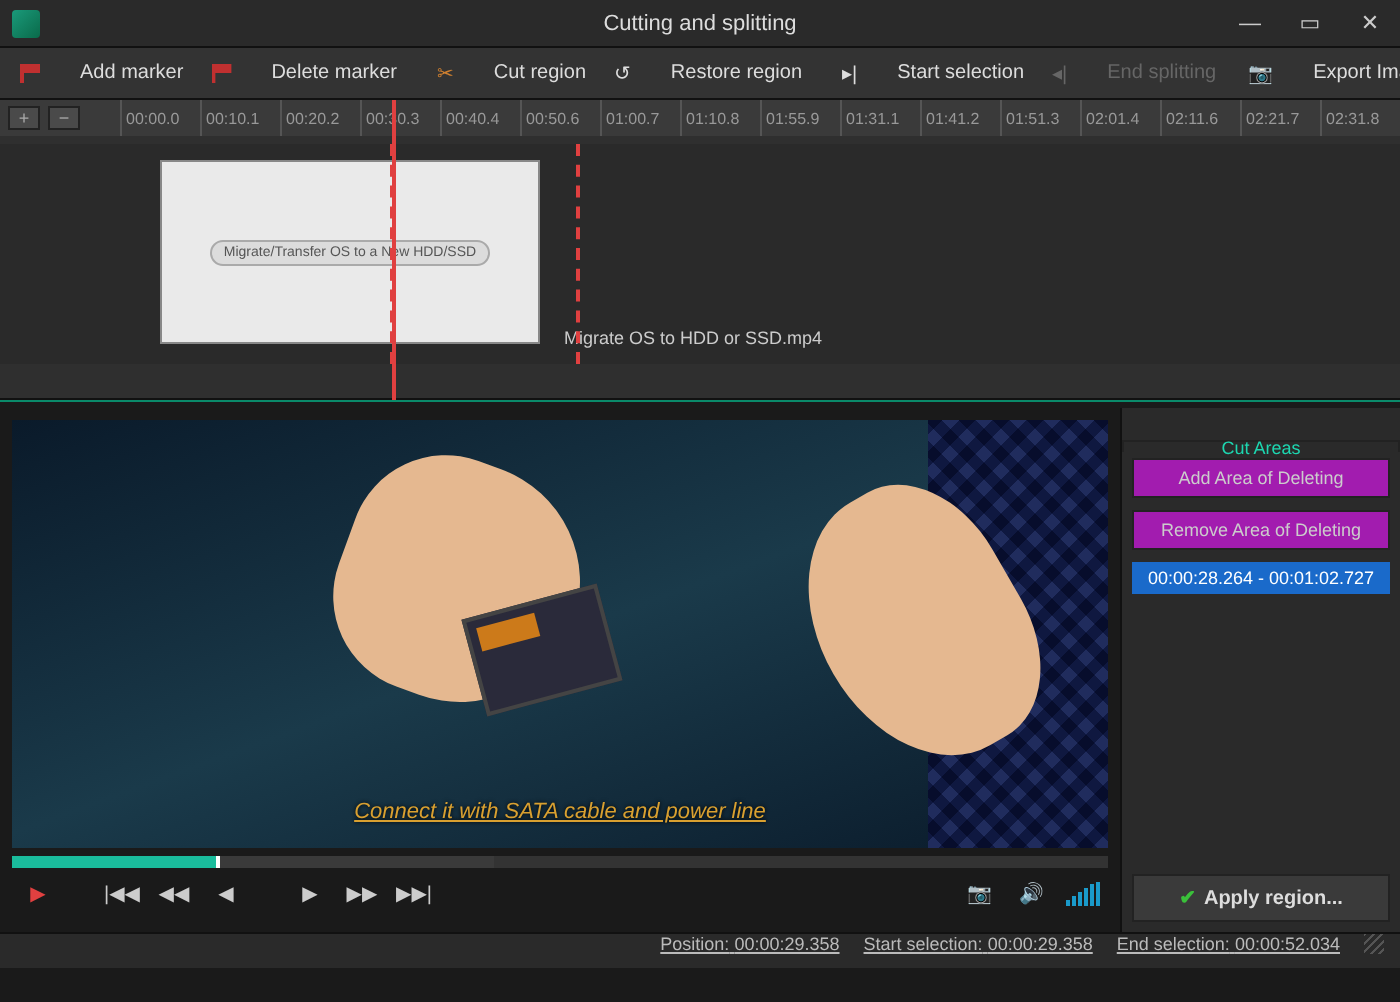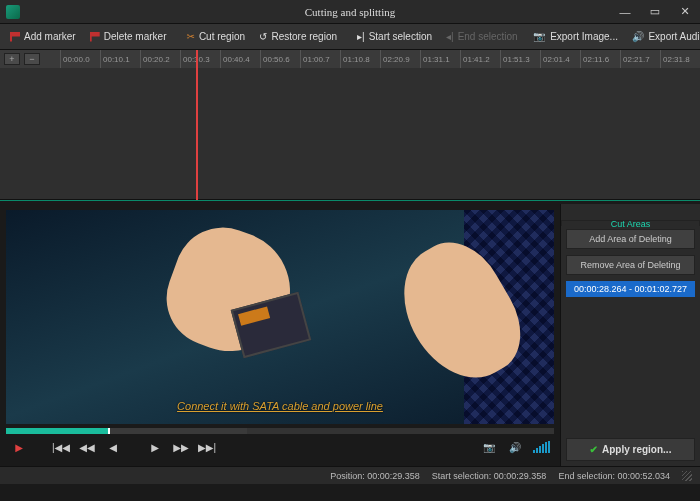--- a/index.html
+++ b/index.html
@@ -1,25 +1,25 @@
 <!DOCTYPE html>
 <html><head>
 <meta charset="utf-8">
 <style>
   * { box-sizing: border-box; margin: 0; padding: 0; font-family: "Segoe UI", sans-serif; }
   body { background: #1a1a1a; width: 700px; height: 501px; overflow: hidden; color: #ccc; font-size: 10px; }
 
   .titlebar { height: 24px; background: #2a2a2a; display: flex; align-items: center; position: relative; border-bottom: 1px solid #111; }
   .titlebar .logo { width: 14px; height: 14px; margin: 0 6px; background: linear-gradient(135deg,#1a9a7a,#0a6a4a); border-radius: 2px; }
-  .titlebar .title { position: absolute; left: 50%; transform: translateX(-50%); color: #ddd; font-size: 11px; font-family: Liberation Serif, serif; }
+  .titlebar .title { position: absolute; left: 50%; transform: translateX(-50%); color: #ddd; font-size: 11px; }
   .winbtns { margin-left: auto; display: flex; }
   .winbtn { width: 30px; height: 24px; display: flex; align-items: center; justify-content: center; color: #ccc; font-size: 11px; }
 
   .toolbar { height: 26px; background: #333; display: flex; align-items: center; padding: 0 4px; gap: 2px; border-bottom: 1px solid #111; }
-  .tbtn { display: flex; align-items: center; gap: 4px; padding: 2px 6px; color: #ddd; font-size: 10px; border-radius: 2px; white-space: nowrap; }
+  .tbtn { display: flex; align-items: center; gap: 20px; padding: 2px 6px; color: #ddd; font-size: 10px; border-radius: 2px; white-space: nowrap; }
   .tbtn.disabled { color: #666; }
   .tbtn .ico { width: 10px; height: 10px; display: inline-block; }
   .flag-red { background: #c03030; clip-path: polygon(0 0,100% 0,100% 50%,20% 50%,20% 100%,0 100%); }
   .sep { width: 1px; height: 18px; background: #222; margin: 0 2px; }
   .spacer { flex: 1; }
 
   .timeline-area { height: 150px; background: #2f2f2f; border-bottom: 1px solid #111; position: relative; }
   .ruler { height: 18px; background: #3a3a3a; display: flex; align-items: center; font-size: 8px; color: #999; position: relative; overflow: hidden; padding-left: 60px; }
   .ruler .tick { flex: 0 0 40px; border-left: 1px solid #555; height: 100%; display: flex; align-items: center; padding-left: 2px; }
   .ruler-controls { position: absolute; left: 0; top: 0; width: 60px; height: 18px; display: flex; align-items: center; gap: 4px; padding: 0 4px; background: #3a3a3a; z-index: 2; }
@@ -51,27 +51,27 @@
   .transport { height: 26px; display:flex; align-items:center; gap:8px; padding:0 4px;}
   .tp { width:18px; height:14px; color:#ccc; display:flex; align-items:center; justify-content:center; font-size:10px;}
   .tp.play { color:#e04040; }
   .vol-bars { display:flex; align-items:flex-end; gap:1px; height:12px;}
   .vol-bars span{ width:2px; background:#1a9aca;}
 
   .side { width: 140px; background: #2a2a2a; border-left: 1px solid #111; display:flex; flex-direction:column;}
   .tabs { display:flex; height:22px;}
   .tab { flex:1; background:#333; display:flex; align-items:center; justify-content:center; font-size:9px; color:#aaa; border:1px solid #222;}
   .tab.active { background:#2a2a2a; color:#1dd6b0; border-bottom:none;margin-top:16px;}
-  .sidebtn { margin:3px 5px; padding:4px; background:#404040; border:1px solid #222; text-align:center; font-size:9px; color:#ccc;}
+  .sidebtn { margin:3px 5px; padding:4px; background:#a21caf; border:1px solid #222; text-align:center; font-size:9px; color:#ccc;}
   .sel-item { margin:3px 5px; padding:3px; background:#1a6aca; color:#fff; font-size:9px; text-align:center;}
   .side-flex { flex:1; }
   .apply { margin:5px; padding:5px; background:#3a3a3a; border:1px solid #222; display:flex; align-items:center; justify-content:center; gap:4px; font-size:10px; font-weight:bold; color:#ddd;}
   .apply .chk{ color:#3ac03a; }
 
-  .status { height: 18px; background:#2a2a2a; border-top:1px solid #111; display:flex; align-items:center; justify-content:flex-end; gap:12px; padding:0 8px; font-size:9px; color:#bbb;}
+  .status { height: 18px; background:#2a2a2a; border-top:1px solid #111; display:flex; justify-content:flex-end; gap:12px; padding:0 8px; font-size:9px; color:#bbb;text-decoration:underline;}
   .grip { width:10px; height:10px; background:repeating-linear-gradient(135deg,#555 0 1px,transparent 1px 3px);}
 </style>
 </head>
 <body>
 
 <div class="titlebar">
   <div class="logo"></div>
   <div class="title">Cutting and splitting</div>
   <div class="winbtns">
     <div class="winbtn">—</div>
@@ -98,21 +98,21 @@
       <span>↺</span>
       <span>Restore region</span>
     </div>
   <div class="sep"></div>
   <div class="tbtn">
       <span>▸|</span>
       <span>Start selection</span>
     </div>
   <div class="tbtn disabled">
       <span>◂|</span>
-      <span>End selection</span>
+      <span>End splitting</span>
     </div>
   <div class="spacer"></div>
   <div class="tbtn">
       <span>📷</span>
       <span>Export Image...</span>
     </div>
   <div class="tbtn">
       <span>🔊</span>
       <span>Export Audio...</span>
     </div>
@@ -125,28 +125,35 @@
       <div class="rc">−</div>
     </div>
     <div class="tick">00:00.0</div>
     <div class="tick">00:10.1</div>
     <div class="tick">00:20.2</div>
     <div class="tick">00:30.3</div>
     <div class="tick">00:40.4</div>
     <div class="tick">00:50.6</div>
     <div class="tick">01:00.7</div>
     <div class="tick">01:10.8</div>
-    <div class="tick">02:20.9</div>
+    <div class="tick">01:55.9</div>
     <div class="tick">01:31.1</div>
     <div class="tick">01:41.2</div>
     <div class="tick">01:51.3</div>
     <div class="tick">02:01.4</div>
     <div class="tick">02:11.6</div>
     <div class="tick">02:21.7</div>
     <div class="tick">02:31.8</div>
+  </div>
+  <div class="track">
+    <div class="clip">
+      <div class="preview-btn">Migrate/Transfer OS to a New HDD/SSD</div>
+    </div>
+    <div class="clip-label">Migrate OS to HDD or SSD.mp4</div>
+    <div class="cut-region"></div>
   </div>
   <div class="playhead"></div>
 </div>
 
 <div class="divider-h"></div>
 
 <div class="main">
   <div class="preview">
     <div class="video">
       <div class="video-scene">

